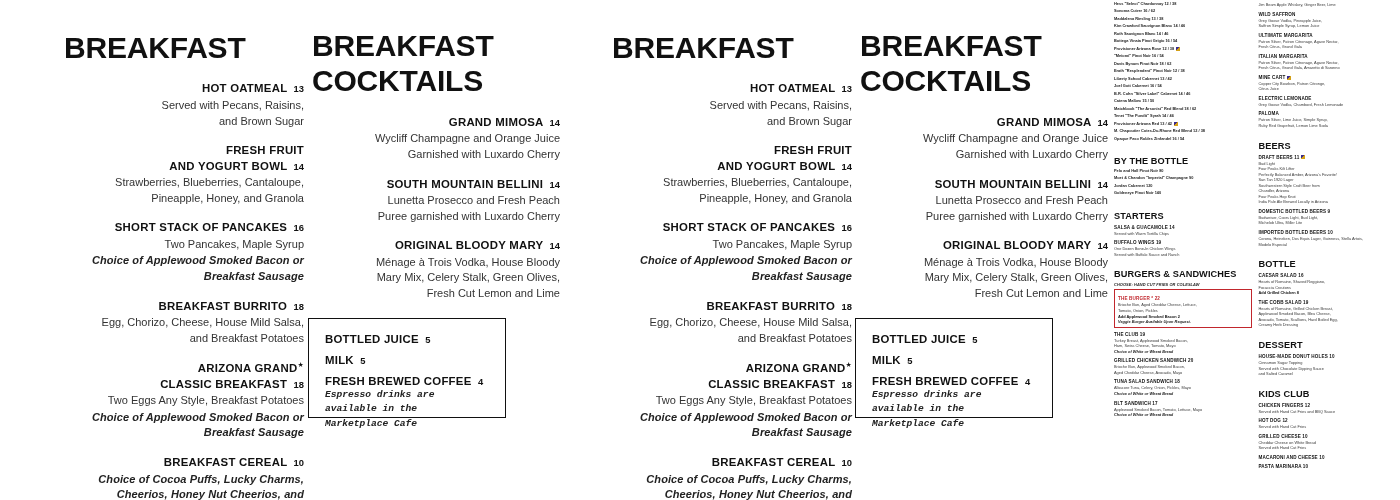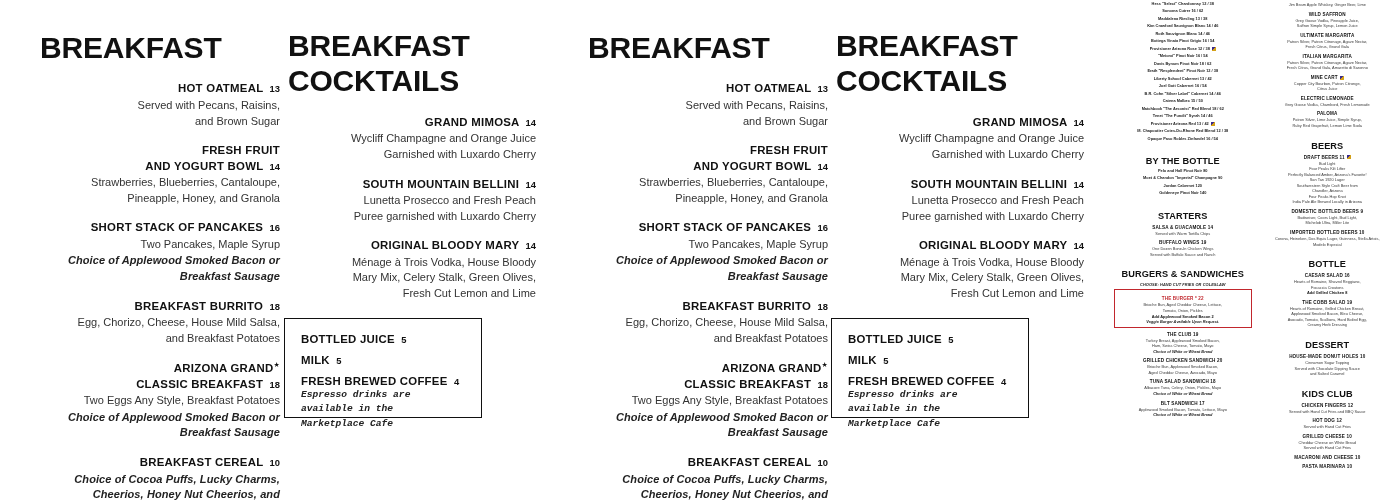--- a/index.html
+++ b/index.html
@@ -4,21 +4,21 @@
 <style>
   html,body{margin:0;padding:0;}
   body{
     width:1400px;height:500px;background:#ffffff;overflow:hidden;
     font-family:"Liberation Sans","DejaVu Sans",sans-serif;
     color:#1a1a1a;position:relative;
   }
   .page{position:absolute;inset:0;display:flex;}
 
   
-  .big-zone{width:1108px;height:500px;position:relative;overflow:hidden;}
+  .big-zone{width:1108px;height:500px;position:relative;overflow:hidden;margin-left:24px;}
   .bigcol{position:absolute;top:0;height:500px;}
   .c1{left:40px;width:240px;}
   .c2{left:288px;width:248px;}
   .c3{left:588px;width:240px;}
   .c4{left:836px;width:248px;}
 
   .big-title{
     font-size:30px;font-weight:bold;letter-spacing:-0.2px;
     line-height:1.18;margin:0;color:#111;
   }
@@ -51,21 +51,21 @@
   .db-name{font-size:11.4px;font-weight:bold;letter-spacing:.25px;color:#111;}
   .db-sub{font-size:9.6px;font-style:italic;font-weight:bold;line-height:1.5;color:#222;margin-top:1px;font-family:Liberation Mono, monospace;}
 
   
   .small-zone{
     position:absolute;left:1108px;top:0;width:292px;height:500px;
     background:#fff;overflow:hidden;
     display:flex;gap:7px;padding:2px 4px 0 6px;box-sizing:border-box;
     filter:blur(.15px);
   }
-  .scol{width:138px;text-align:center;}
+  .scol{width:138px;}
   .s-h1{font-size:9.2px;font-weight:bold;letter-spacing:.1px;margin:7px 0 3px;color:#111;}
   .s-h2{font-size:4.6px;font-weight:bold;letter-spacing:.15px;margin:4px 0 1px;color:#111;}
   .s-sub{font-size:3.9px;font-weight:bold;font-style:italic;letter-spacing:.1px;color:#222;margin:1px 0 2px;}
   .s-line{font-size:3.9px;line-height:1.42;color:#3a3a3a;margin:0;}
   .s-line.b{font-weight:bold;color:#111;}
   .s-line.i{font-style:italic;font-weight:bold;color:#222;}
   .s-row{font-size:3.9px;line-height:1.25;color:#222;font-weight:bold;margin:0 0 2.6px 0;}
   .s-gap{height:5px;}
   .redbox{border:.7px solid #c1272d;padding:2px 3px;margin:2px 0 4px 0;}
   .red{color:#c1272d;}

